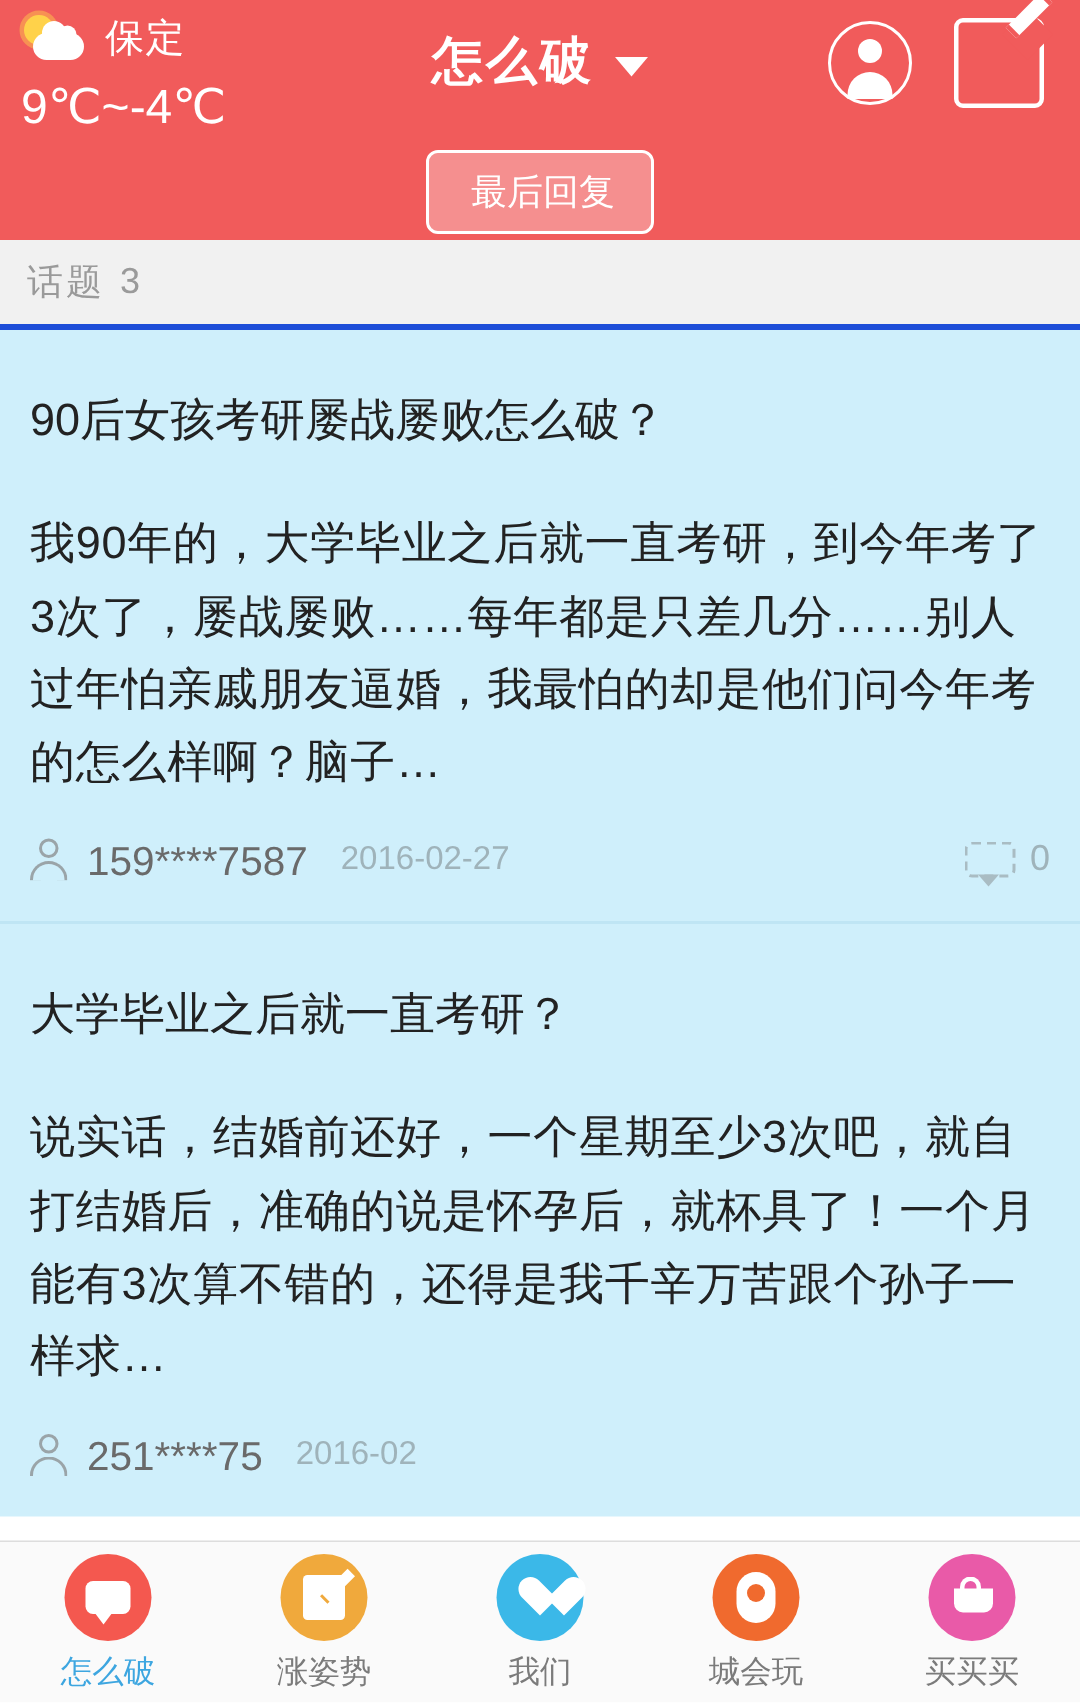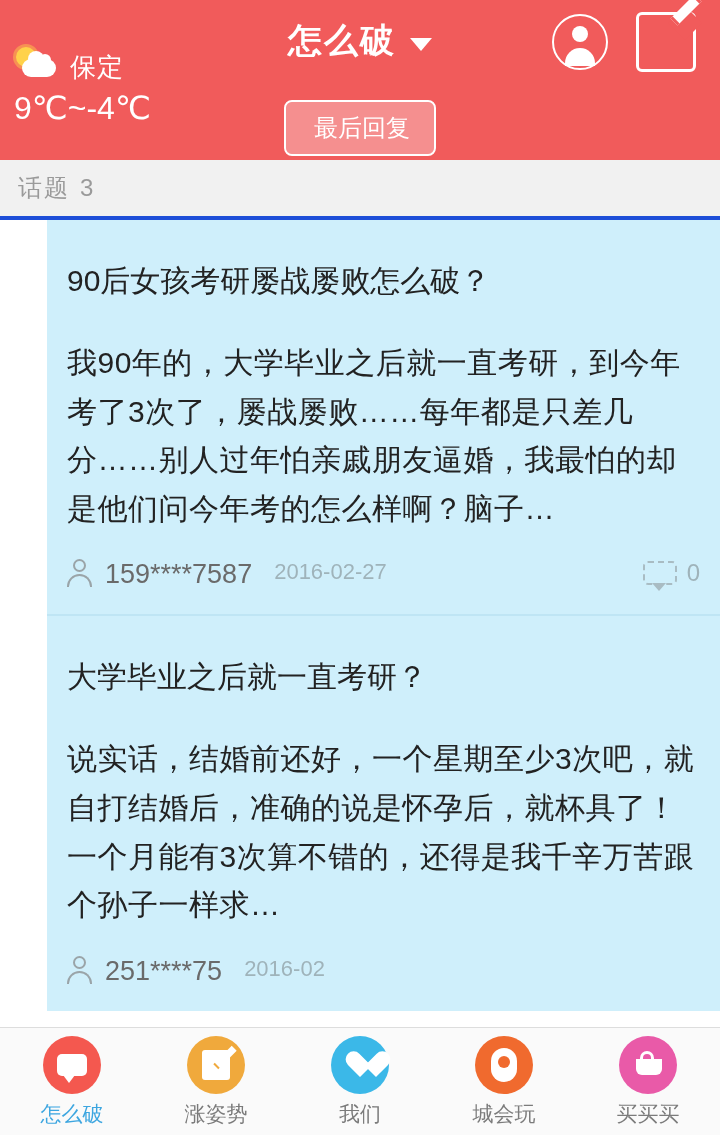--- a/index.html
+++ b/index.html
@@ -15,21 +15,21 @@
   .header {
     position: relative;
     height: 160px;
     background: #f15b5b;
     color: #ffffff;
   }
   .weather {
     position: absolute; left: 14px; top: 8px;
     display: flex; flex-direction: column; align-items: flex-start;
   }
-  .weather-row { display: flex; align-items: flex-end; gap: 12px; margin-top: 37px; }
+  .weather-row { display: flex; align-items: flex-start; gap: 12px; }
   .weather-icon { width: 44px; height: 40px; position: relative; }
   .weather-icon .sun {
     position: absolute; left: 2px; top: 2px;
     width: 20px; height: 20px; border-radius: 50%;
     background: #ffd24a;
     box-shadow: 0 0 0 3px rgba(255,210,74,0.45);
   }
   .weather-icon .cloud {
     position: absolute; left: 8px; top: 14px;
     width: 34px; height: 18px; background: #ffffff; border-radius: 10px;
@@ -112,21 +112,20 @@
     display: flex; align-items: center; padding-left: 18px;
     border-bottom: 4px solid #1d4ed8;
   }
   .section-bar .label { color: #9a9a9a; font-size: 24px; letter-spacing: 2px; }
 
   
   .post {
     background: #cfeffb;
     padding: 38px 20px 0 20px;
     position: relative;
-    margin-left: 47px;
   }
   .post + .post { border-top: 2px solid #bfe5f4; }
   .post-title {
     font-size: 30px; color: #222222; line-height: 1.5;
     margin-bottom: 36px;
   }
   .post-body {
     font-size: 30px; color: #222222; line-height: 1.62;
     letter-spacing: 0.5px;
   }

